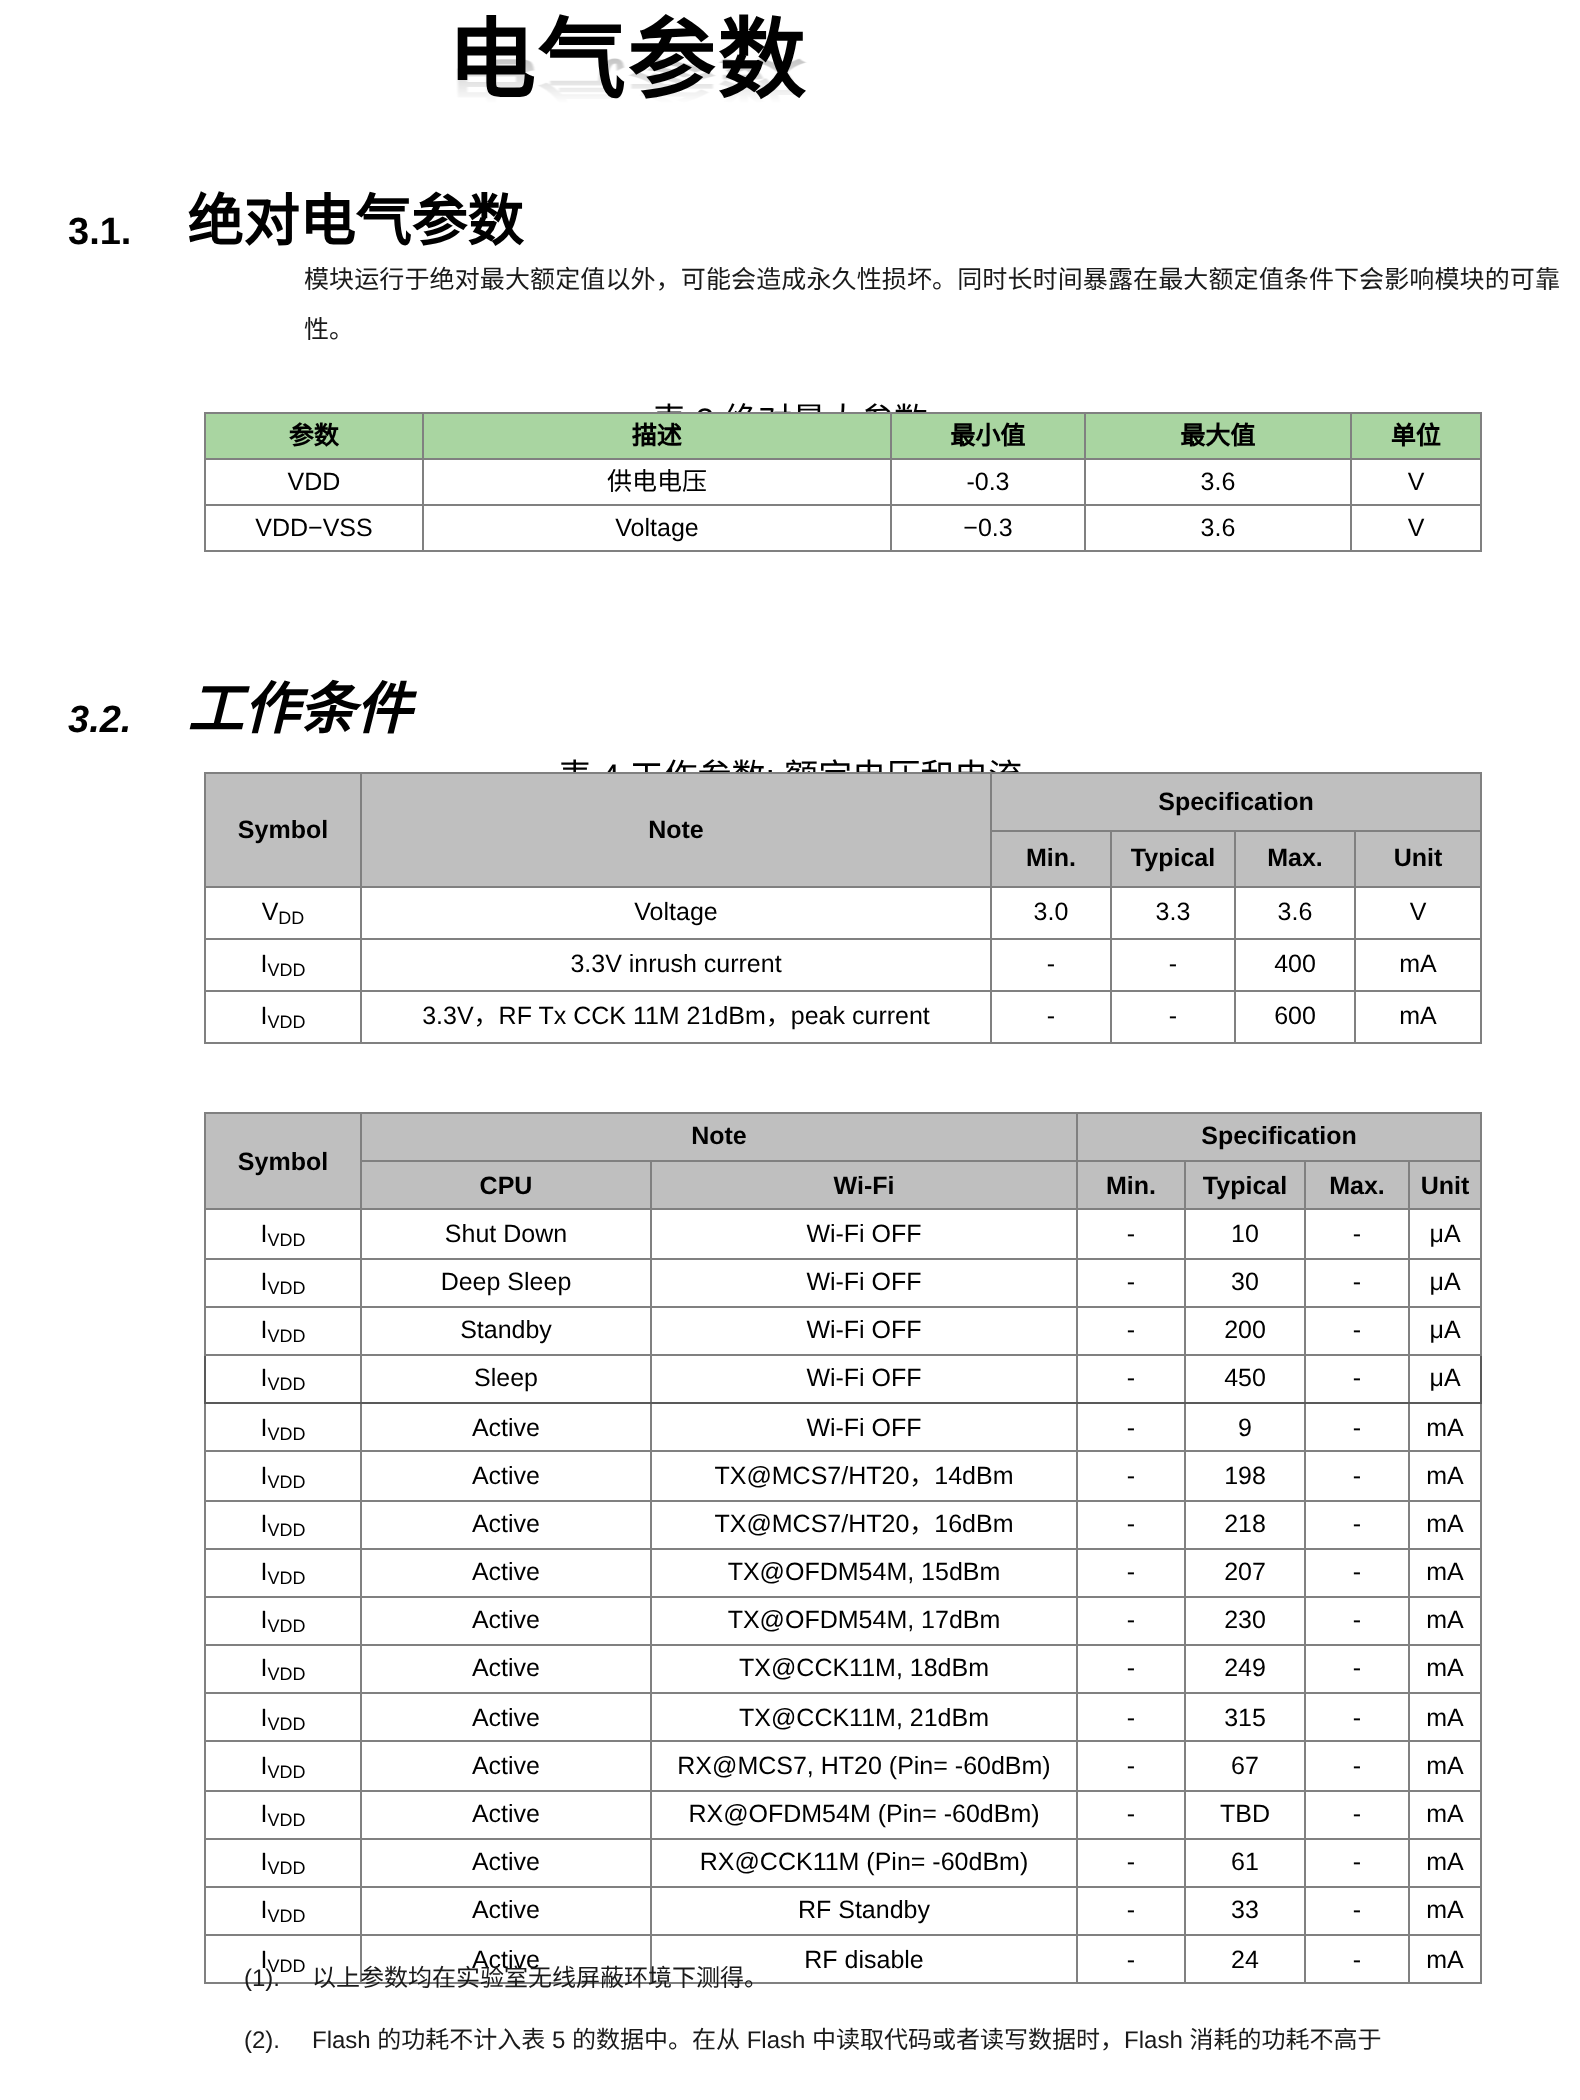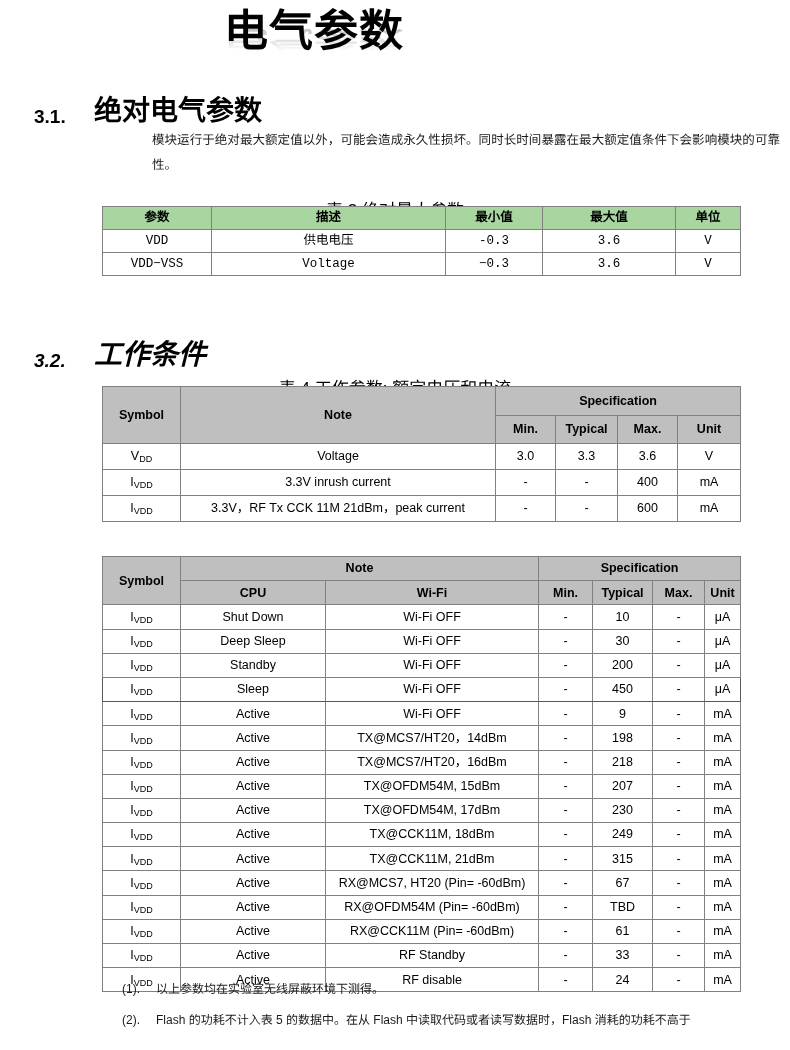--- a/index.html
+++ b/index.html
@@ -116,21 +116,21 @@
     color: #000;
   }
   table.spec-table th {
     font-weight: bold;
   }
   .hdr-green { background: #a9d5a1; }
   .hdr-gray  { background: #bfbfbf; }
 
   
   #table-3 { left: 102px; top: 206px; width: 638px; }
-  #table-3 td, #table-3 th { height: 22px; font-family: Liberation Mono, monospace; }
+  #table-3 td, #table-3 th { height: 22px; }
 
   
   #table-4 { left: 102px; top: 386px; width: 638px; }
   #table-4 .tall { height: 56px; }
   #table-4 td, #table-4 th { height: 25px; }
 
   
   #table-5 { left: 102px; top: 556px; width: 638px; }
   #table-5 .tall { height: 46px; }
   #table-5 td, #table-5 th { height: 23.2px; }

